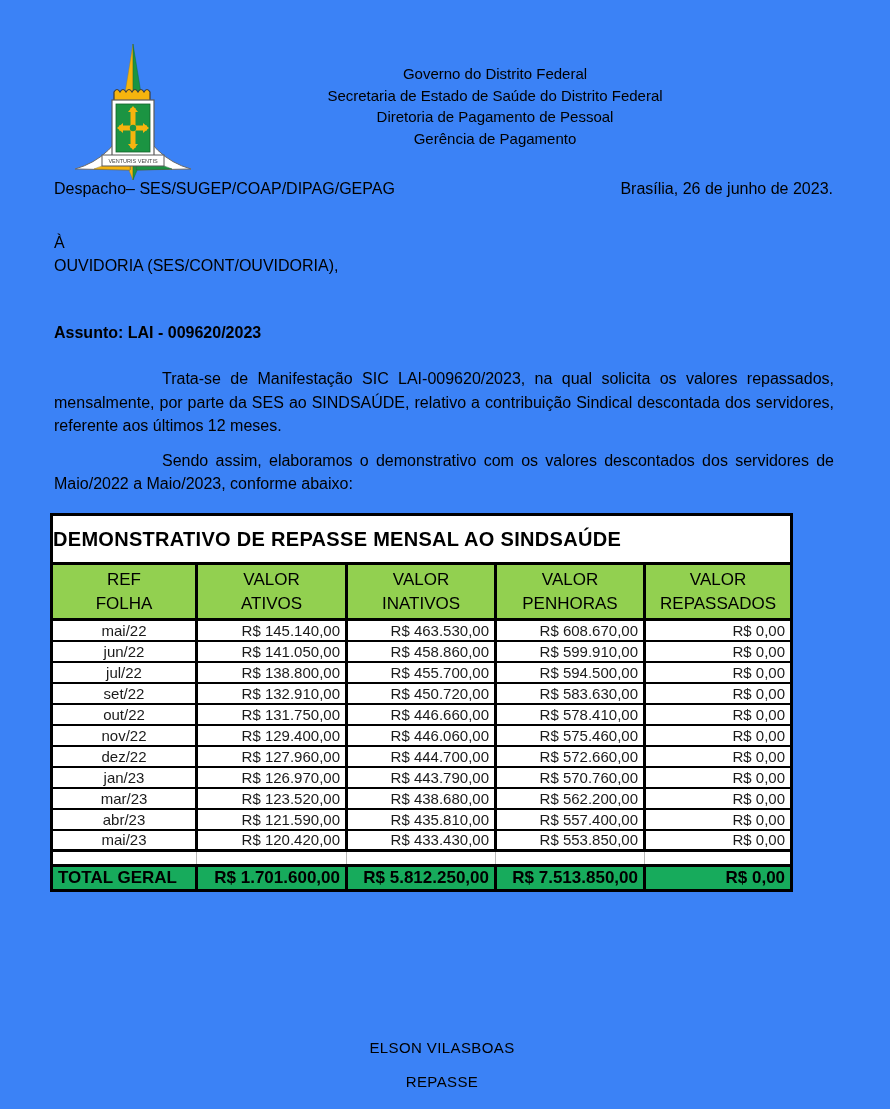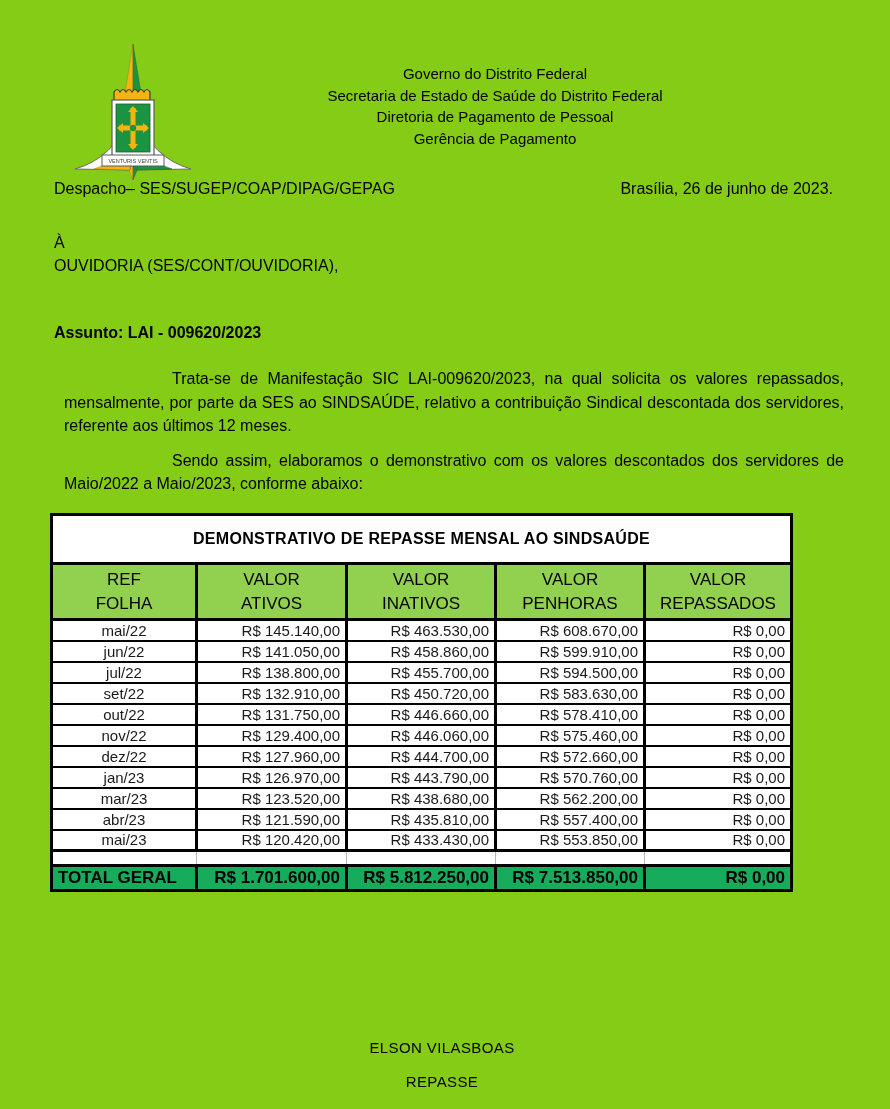--- a/index.html
+++ b/index.html
@@ -1,51 +1,51 @@
 <!DOCTYPE html>
 <html><head>
 <meta charset="utf-8">
 <style>
   * { margin: 0; padding: 0; box-sizing: border-box; }
   html, body { background: #ffffff; }
   .page {
     position: relative;
     width: 890px;
     height: 1109px;
-    background: #84cc16;
+    background: #3b82f6;
     font-family: "Liberation Sans", sans-serif;
     color: #111;
     overflow: hidden;
   }
   .logo { position: absolute; left: 72px; top: 42px; width: 122px; height: 140px; }
   .org-header {
     position: absolute; top: 63px; left: 100px; width: 790px;
     text-align: center; font-size: 15px; line-height: 21.5px; color: #000;
   }
   .dispatch-row {
     position: absolute; top: 180px; left: 54px; right: 57px;
     display: flex; justify-content: space-between;
     font-size: 16px; color: #000;
   }
   .recipient { position: absolute; top: 231px; left: 54px; font-size: 16px; line-height: 23px; color: #000; }
   .subject { position: absolute; top: 324px; left: 54px; font-size: 16px; color: #000; font-weight: bold; }
-  .body-text { position: absolute; top: 367px; left: 54px; width: 780px; margin-left: 10px; }
+  .body-text { position: absolute; top: 367px; left: 54px; width: 780px; }
   .body-text p {
     font-size: 16px; line-height: 23.5px; text-align: justify;
     text-indent: 108px; color: #000; margin-bottom: 11px;
   }
   .tbl-wrap { position: absolute; top: 513px; left: 50px; }
   table.tbl {
     border-collapse: collapse; width: 740px; table-layout: fixed;
     border: 3px solid #000;
   }
   table.tbl td, table.tbl th { overflow: hidden; }
   .title-cell {
-    border: 3px solid #000; height: 49px; text-align: center;
-    font-weight: bold; font-size: 16px; letter-spacing: 0.3px;
+    border: 3px solid #000; height: 49px; 
+    font-weight: bold; font-size: 20px; letter-spacing: 0.3px;
     background: #fff; color: #000;
   }
   th.hdr {
     background: #92D050; border: 3px solid #000; height: 56px;
     font-size: 17px; font-weight: normal; line-height: 1.4;
     text-align: center; color: #000;
   }
   td.cell {
     border-left: 3px solid #000; border-right: 3px solid #000;
     border-top: 2px solid #000; border-bottom: 2px solid #000;

